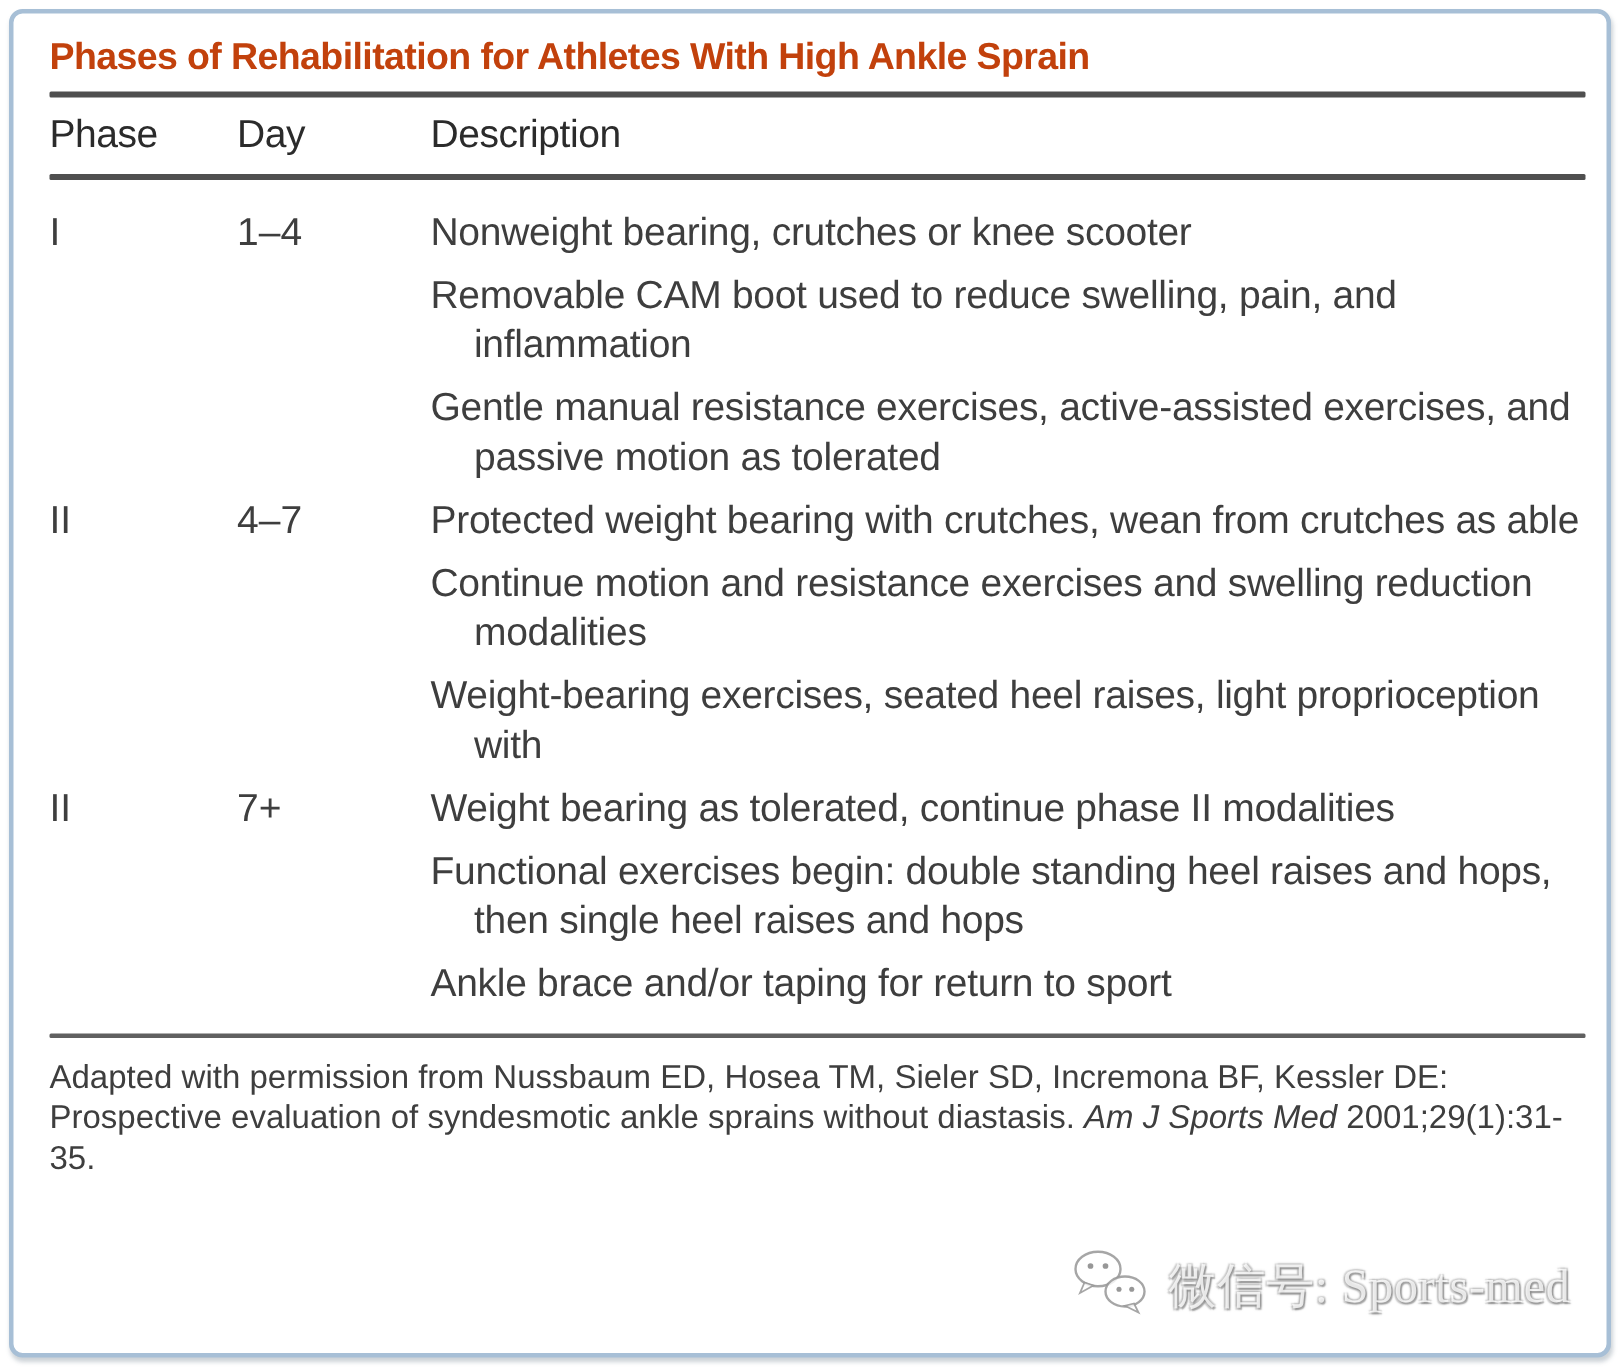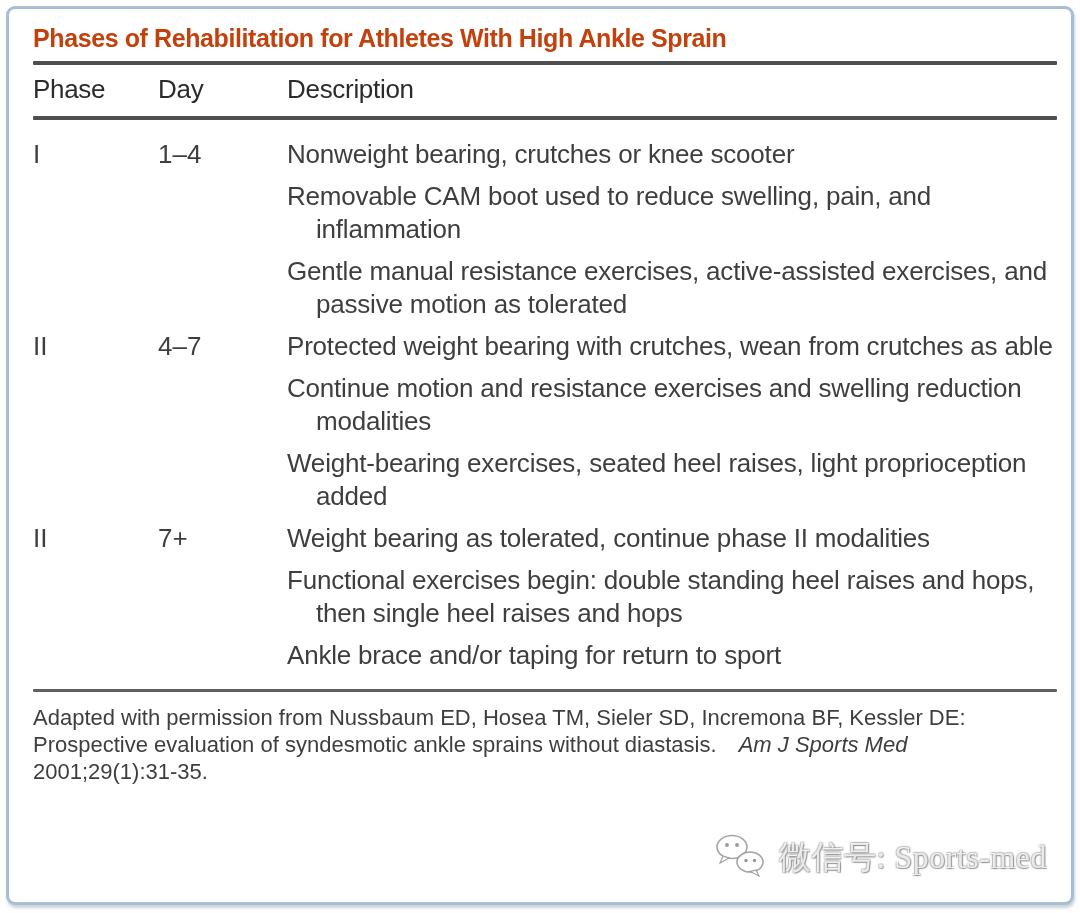--- a/index.html
+++ b/index.html
@@ -73,21 +73,21 @@
     color: #3e3e3e;
     letter-spacing: -0.2px;
   }
   .footnote {
     margin-top: 12px;
     width: 1014px;
     font-size: 22px;
     line-height: 27px;
     color: #3e3e3e;
   }
-  .footnote .journal { font-style: italic; margin-left: 16px; }
+  .footnote .journal { font-style: italic; }
   .watermark {
     position: absolute;
     right: 24px;
     bottom: 18px;
     display: flex;
     align-items: center;
     gap: 9px;
     z-index: 5;
     pointer-events: none;
     font-family: Liberation Serif, serif;
@@ -129,21 +129,21 @@
           <p>Removable CAM boot used to reduce swelling, pain, and inflammation</p>
           <p>Gentle manual resistance exercises, active-assisted exercises, and passive motion as tolerated</p>
         </div>
       </div>
       <div class="trow">
         <div class="cell">II</div>
         <div class="cell">4–7</div>
         <div class="desc-cell">
           <p>Protected weight bearing with crutches, wean from crutches as able</p>
           <p>Continue motion and resistance exercises and swelling reduction modalities</p>
-          <p>Weight-bearing exercises, seated heel raises, light proprioception added</p>
+          <p>Weight-bearing exercises, seated heel raises, light proprioception with</p>
         </div>
       </div>
       <div class="trow">
         <div class="cell">II</div>
         <div class="cell">7+</div>
         <div class="desc-cell">
           <p>Weight bearing as tolerated, continue phase II modalities</p>
           <p>Functional exercises begin: double standing heel raises and hops, then single heel raises and hops</p>
           <p>Ankle brace and/or taping for return to sport</p>
         </div>

